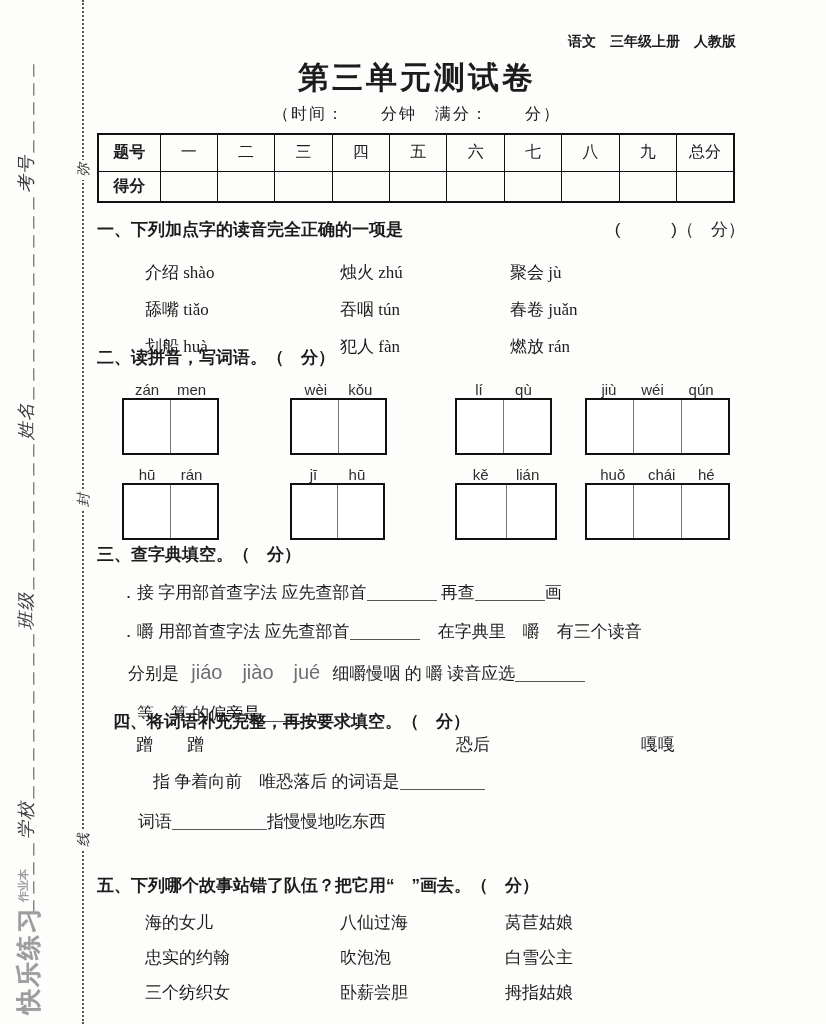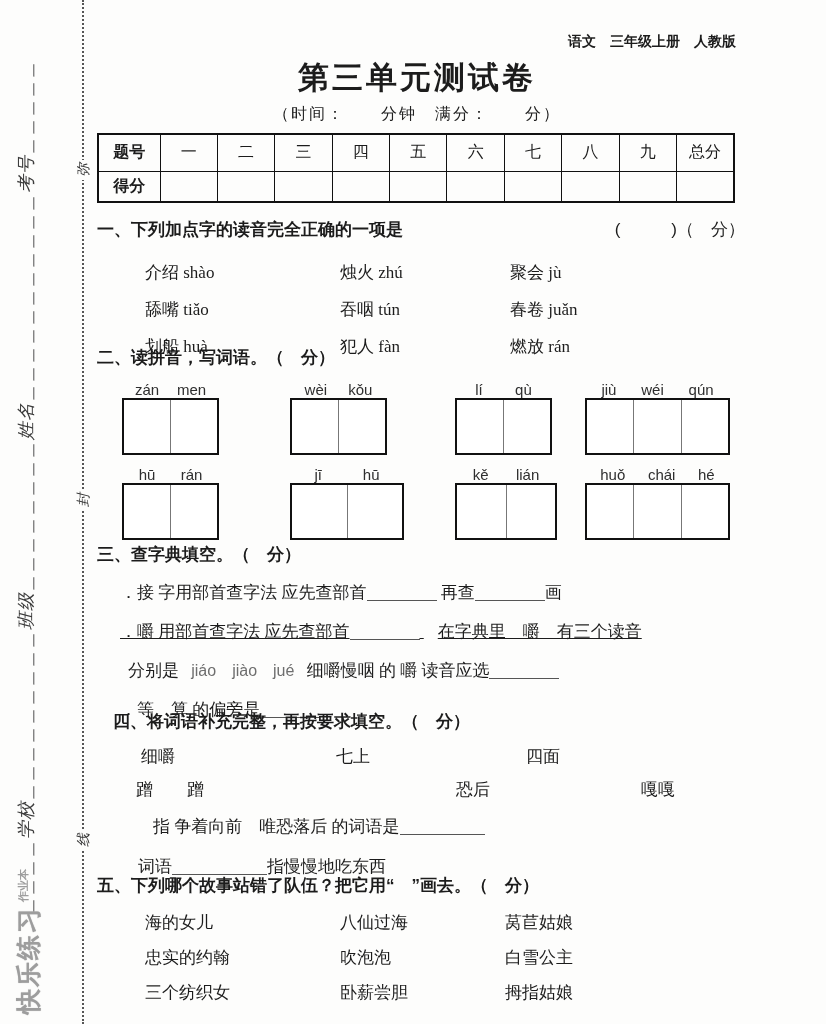--- a/index.html
+++ b/index.html
@@ -66,21 +66,21 @@
   .sec-title {
     font-family:"Liberation Sans", sans-serif; font-weight:700; font-size:17px;
     display:flex; justify-content:space-between; align-items:baseline;
   }
   .abs { position:absolute; }
   .row { position:relative; height:37px; font-size:17px; }
   .row span { position:absolute; white-space:nowrap; }
   .blank { display:inline-block; border-bottom:1.5px solid #555; height:18px; vertical-align:-3px; }
   .w60 { width:60px; } .w70 { width:70px; } .w85 { width:85px; } .w95 { width:95px; }
   .qline { font-size:17px; }
-  .pinyin-gray { color:#6e6e6e; font-family:"Liberation Sans", sans-serif; font-size:16px; }
+  .pinyin-gray { color:#6e6e6e; font-family:"Liberation Sans", sans-serif; font-size:20px; }
   
   .pw-row { position:relative; height:80px; }
   .pw-group { position:absolute; top:0; }
   .pys {
     display:flex; justify-content:space-around; font-family:"Liberation Sans", sans-serif;
     font-size:15px; color:#2e2e2e; height:21px; align-items:flex-end; padding:0 4px;
   }
   .boxes { display:flex; border:2.5px solid #111; height:57px; background:#fff; }
   .cell { flex:1; border-left:1px solid #777; }
   .cell:first-child { border-left:none; }
@@ -210,21 +210,21 @@
         <div class="pw-group" style="left:25px; width:97px;">
           <div class="pys">
               <span>hū</span>
               <span>rán</span>
             </div>
           <div class="boxes">
               <div class="cell"></div>
               <div class="cell"></div>
             </div>
         </div>
-        <div class="pw-group" style="left:193px; width:114px;">
+        <div class="pw-group" style="left:193px; width:95px;">
           <div class="pys">
               <span>jī</span>
               <span>hū</span>
             </div>
           <div class="boxes">
               <div class="cell"></div>
               <div class="cell"></div>
             </div>
         </div>
         <div class="pw-group" style="left:358px; width:102px;">
@@ -253,43 +253,38 @@
     </div>
 
     <div class="abs" style="top:543px; left:0; width:648px;">
       <div class="sec-title">
         <span>三、查字典填空。（　分）</span>
       </div>
       <div class="qline" style="margin:15px 0 0 23px;">
         <span>．接 字用部首查字法 应先查部首</span><span class="blank w70"></span>
         <span>再查</span><span class="blank w70"></span><span>画</span>
       </div>
-      <div class="qline" style="margin:16px 0 8px 23px;text-decoration:underline;">
+      <div class="qline" style="margin:16px 0 8px 23px;">
         <span>．嚼 用部首查字法 应先查部首</span><span class="blank w70"></span>
         <span style="margin-left:14px;">在字典里　嚼　有三个读音</span>
       </div>
       <div class="qline" style="margin:16px 0 0 31px;">
         <span>分别是</span>
         <span class="pinyin-gray" style="margin:0 8px;">jiáo　jiào　jué</span>
         <span>细嚼慢咽 的 嚼 读音应选</span><span class="blank w70"></span>
       </div>
       <div class="qline" style="margin:16px 0 0 23px;">
         <span>．等　算 的偏旁是</span><span class="blank w60"></span>
       </div>
     </div>
 
     <div class="abs" style="top:710px; left:16px; width:648px;">
       <div class="sec-title">
         <span>四、将词语补充完整，再按要求填空。（　分）</span>
       </div>
-      <div class="row" style="margin-top:12px; height:33px;">
-        <span style="left:28px;">细嚼</span>
-        <span style="left:223px;">七上</span>
-        <span style="left:413px;">四面</span>
-      </div>
       <div class="row" style="height:33px;">
         <span style="left:23px;">蹭　　蹭</span>
         <span style="left:343px;">恐后</span>
         <span style="left:528px;">嘎嘎</span>
       </div>
       <div class="qline" style="margin:4px 0 0 40px;">
         <span>指 争着向前　唯恐落后 的词语是</span><span class="blank w85"></span>
       </div>
       <div class="qline" style="margin:17px 0 0 25px;">
         <span>词语</span><span class="blank w95"></span><span>指慢慢地吃东西</span>

